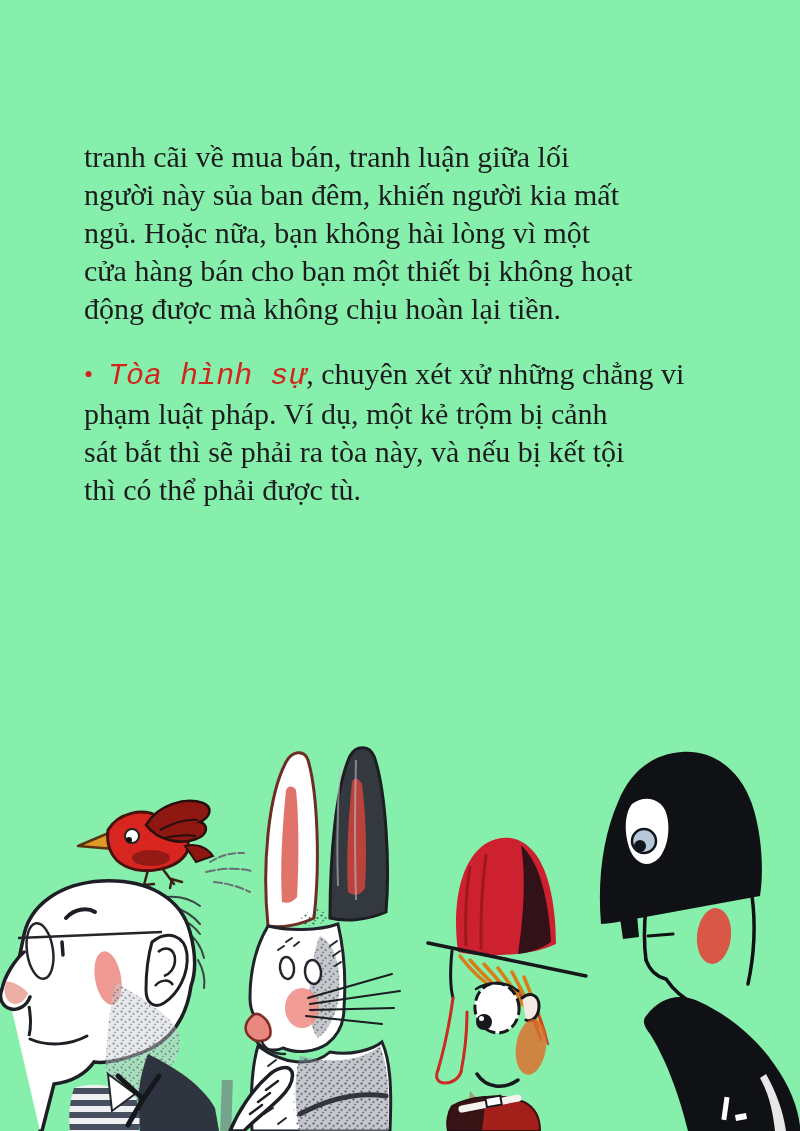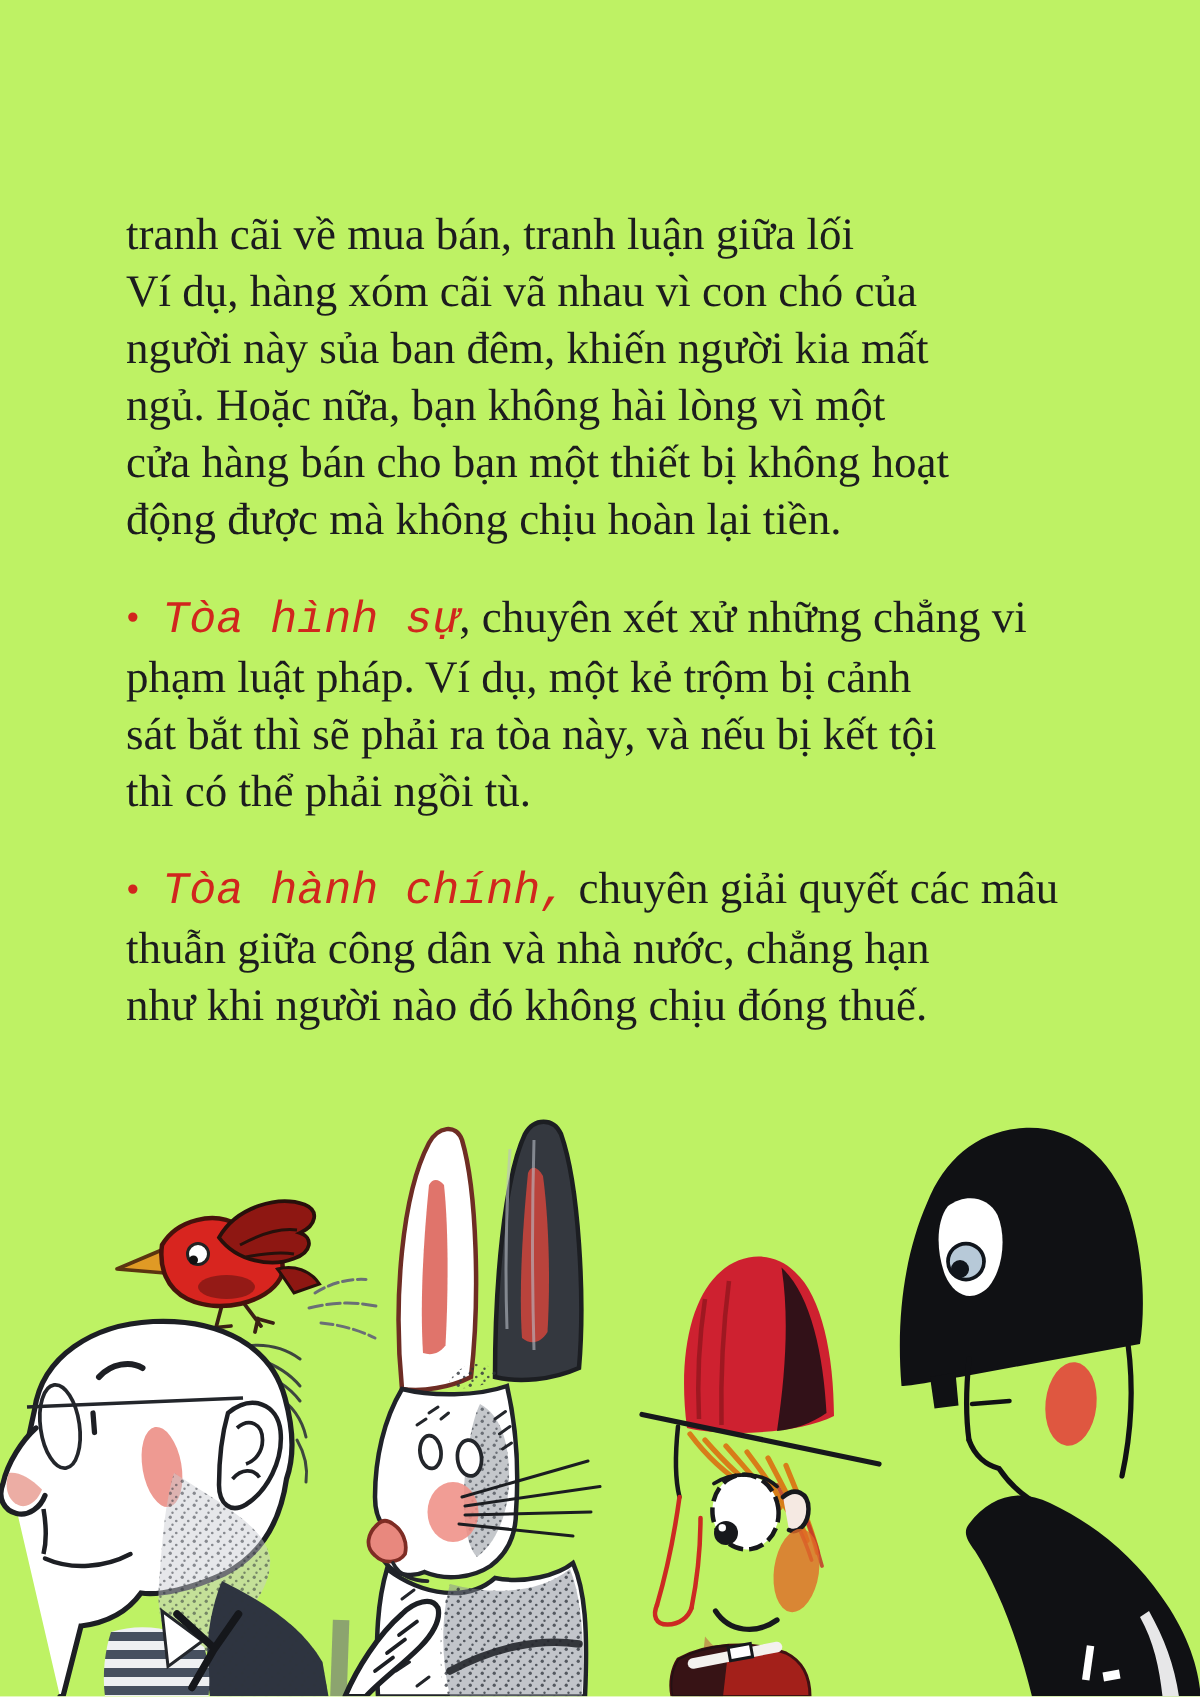--- a/index.html
+++ b/index.html
@@ -1,18 +1,18 @@
 <!DOCTYPE html>
 <html><head>
 <meta charset="utf-8">
 <style>
   * { margin:0; padding:0; box-sizing:border-box; }
   html,body { background:#fff; }
   .page {
-    position:relative; width:800px; height:1131px; background:#bef264;
+    position:relative; width:800px; height:1131px; background:#86efac;
     overflow:hidden; font-family:"Liberation Serif","DejaVu Serif",serif;
   }
   .text-block {
     position:absolute; left:84px; top:138px; width:680px;
     color:#1c1c1e; font-size:30px; line-height:38px;
   }
   .line { white-space:nowrap; }
   .para { margin:0; }
   .bullet-para { margin-top:27px; }
   .bullet {
@@ -27,39 +27,33 @@
 
 <div class="page">
 
   <div class="text-block">
 
     <div class="para">
       <div class="line">tranh cãi về mua bán, tranh luận giữa lối</div>
     </div>
 
     <div class="para">
-      <div class="line">Ví dụ, hàng xóm cãi vã nhau vì con chó của</div>
       <div class="line">người này sủa ban đêm, khiến người kia mất</div>
       <div class="line">ngủ. Hoặc nữa, bạn không hài lòng vì một</div>
       <div class="line">cửa hàng bán cho bạn một thiết bị không hoạt</div>
       <div class="line">động được mà không chịu hoàn lại tiền.</div>
     </div>
 
     <div class="para bullet-para">
       <div class="line"><span class="bullet">•</span><em class="lead">Tòa hình sự</em><span>, chuyên xét xử những chẳng vi</span></div>
       <div class="line">phạm luật pháp. Ví dụ, một kẻ trộm bị cảnh</div>
       <div class="line">sát bắt thì sẽ phải ra tòa này, và nếu bị kết tội</div>
-      <div class="line">thì có thể phải ngồi tù.</div>
+      <div class="line">thì có thể phải được tù.</div>
     </div>
 
-    <div class="para bullet-para">
-      <div class="line"><span class="bullet">•</span><em class="lead">Tòa hành chính,</em><span> chuyên giải quyết các mâu</span></div>
-      <div class="line">thuẫn giữa công dân và nhà nước, chẳng hạn</div>
-      <div class="line">như khi người nào đó không chịu đóng thuế.</div>
-    </div>
 
   </div>
 
   <svg class="illustration" viewBox="0 0 800 385" xmlns="http://www.w3.org/2000/svg">
     <defs>
       <pattern id="stip" width="8" height="8" patternUnits="userSpaceOnUse">
         <circle cx="1.5" cy="1.5" r="1.1" fill="#2e333b"></circle>
         <circle cx="5.5" cy="4" r="0.9" fill="#2e333b"></circle>
         <circle cx="3" cy="6.5" r="0.8" fill="#2e333b"></circle>
       </pattern>

